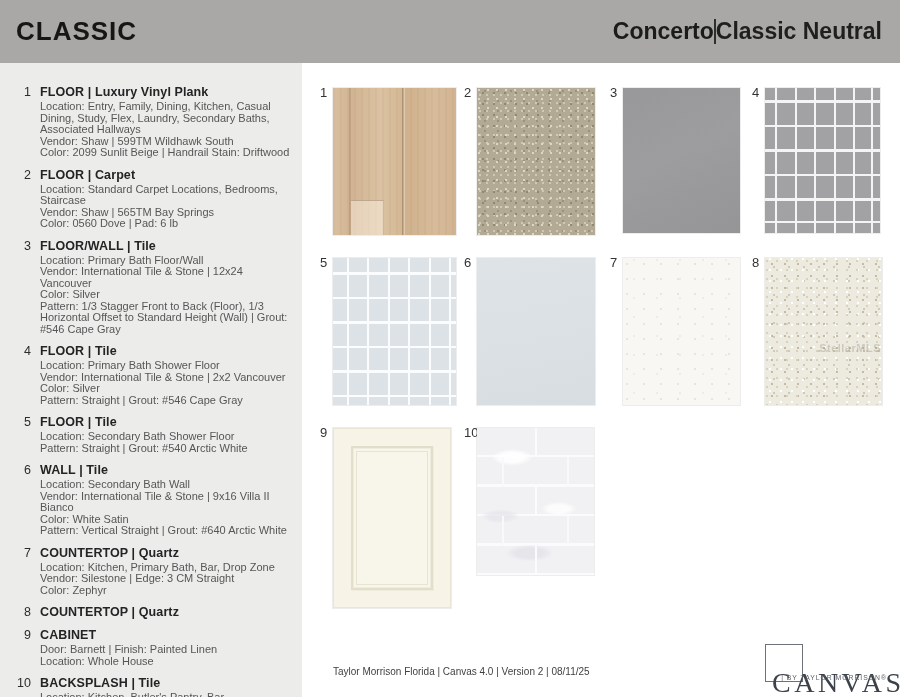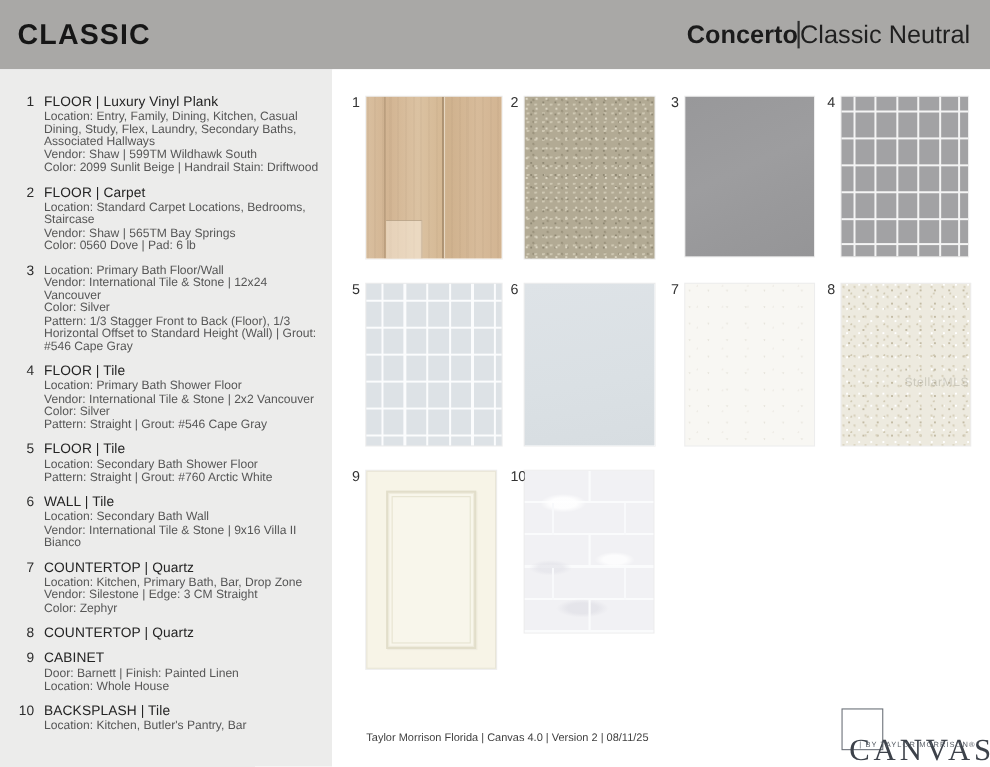--- a/index.html
+++ b/index.html
@@ -17,35 +17,35 @@
     background: #a9a8a6;
     display: flex; align-items: center; justify-content: space-between;
     padding: 0 18px 0 16px;
   }
   .brand {
     font-size: 26px; font-weight: 700; letter-spacing: 1px; color: #161616;
   }
   .scheme-title { display: flex; align-items: center; }
   .scheme-collection { font-size: 23px; font-weight: 700; color: #1b1b1b; }
   .scheme-divider { width: 2px; height: 25px; background: #2e2e2e; }
-  .scheme-palette { font-size: 23px; font-weight: 400; color: #1f1f1f; }
+  .scheme-palette { font-size: 23px; font-weight: 700; color: #1f1f1f; }
 
   
   .sidebar {
     position: absolute; top: 63px; left: 0; width: 302px; bottom: 0;
     background: #ececeb;
     padding: 22px 10px 10px 14px;
   }
   .spec-item { display: flex; margin-bottom: 9px; }
   .spec-num {
     width: 17px; flex: 0 0 17px; text-align: right;
     font-size: 12.5px; color: #2c2c2c; padding-top: 0px;
   }
   .spec-body { margin-left: 9px; flex: 1; }
-  .spec-title { font-size: 12.5px; font-weight: 400; color: #242424; letter-spacing: 0.1px; }
+  .spec-title { font-size: 12.5px; font-weight: 700; color: #242424; letter-spacing: 0.1px; }
   .spec-details { margin-top: 2px; }
   .spec-detail { font-size: 11px; line-height: 11.5px; color: #565656; }
 
   
   .main { position: absolute; left: 302px; top: 63px; right: 0; bottom: 0; background: #fff; }
   .cell { position: absolute; }
   .cell .num {
     position: absolute; left: 0; top: -3px;
     font-size: 13px; color: #333;
   }
@@ -146,21 +146,21 @@
     background-color: #edeadf;
     background-image:
       radial-gradient(circle at 2px 3px, #d8d1bc 0 1px, transparent 1.2px),
       radial-gradient(circle at 7px 6px, #c3bba4 0 0.9px, transparent 1.1px),
       radial-gradient(circle at 5px 1px, #ffffff 0 1px, transparent 1.2px),
       radial-gradient(circle at 9px 9px, #d0c9b3 0 0.8px, transparent 1px);
     background-size: 10px 9px, 13px 12px, 11px 11px, 15px 14px;
   }
   .watermark {
     position: absolute; right: 1px; top: 57%;
-    font-size: 11px; letter-spacing: 0.5px; font-weight: 400;
+    font-size: 11px; letter-spacing: 0.5px; font-weight: 700;
     color: rgba(165,162,148,0.45);
     text-align: right;
   }
 
   
   .sw-cabinet {
     background: #f7f4e7;
     border: 1px solid #e9e6d8;
   }
   .sw-cabinet::before {
@@ -253,20 +253,21 @@
         <div class="spec-details">
           <div class="spec-detail">Location: Standard Carpet Locations, Bedrooms, Staircase</div>
           <div class="spec-detail">Vendor: Shaw | 565TM Bay Springs</div>
           <div class="spec-detail">Color: 0560 Dove | Pad: 6 lb</div>
         </div>
       </div>
     </div>
     <div class="spec-item">
       <div class="spec-num">3</div>
       <div class="spec-body">
+        <div class="spec-title">FLOOR/WALL | Tile</div>
         <div class="spec-details">
           <div class="spec-detail">Location: Primary Bath Floor/Wall</div>
           <div class="spec-detail">Vendor: International Tile &amp; Stone | 12x24 Vancouver</div>
           <div class="spec-detail">Color: Silver</div>
           <div class="spec-detail">Pattern: 1/3 Stagger Front to Back (Floor), 1/3 Horizontal Offset to Standard Height (Wall) | Grout: #546 Cape Gray</div>
         </div>
       </div>
     </div>
     <div class="spec-item">
       <div class="spec-num">4</div>
@@ -279,31 +280,33 @@
           <div class="spec-detail">Pattern: Straight | Grout: #546 Cape Gray</div>
         </div>
       </div>
     </div>
     <div class="spec-item">
       <div class="spec-num">5</div>
       <div class="spec-body">
         <div class="spec-title">FLOOR | Tile</div>
         <div class="spec-details">
           <div class="spec-detail">Location: Secondary Bath Shower Floor</div>
-          <div class="spec-detail">Pattern: Straight | Grout: #760 Arctic White</div>
+          <div class="spec-detail">Pattern: Straight | Grout: #540 Arctic White</div>
         </div>
       </div>
     </div>
     <div class="spec-item">
       <div class="spec-num">6</div>
       <div class="spec-body">
         <div class="spec-title">WALL | Tile</div>
         <div class="spec-details">
           <div class="spec-detail">Location: Secondary Bath Wall</div>
           <div class="spec-detail">Vendor: International Tile &amp; Stone | 9x16 Villa II Bianco</div>
+          <div class="spec-detail">Color: White Satin</div>
+          <div class="spec-detail">Pattern: Vertical Straight | Grout: #640 Arctic White</div>
         </div>
       </div>
     </div>
     <div class="spec-item">
       <div class="spec-num">7</div>
       <div class="spec-body">
         <div class="spec-title">COUNTERTOP | Quartz</div>
         <div class="spec-details">
           <div class="spec-detail">Location: Kitchen, Primary Bath, Bar, Drop Zone</div>
           <div class="spec-detail">Vendor: Silestone | Edge: 3 CM Straight</div>

